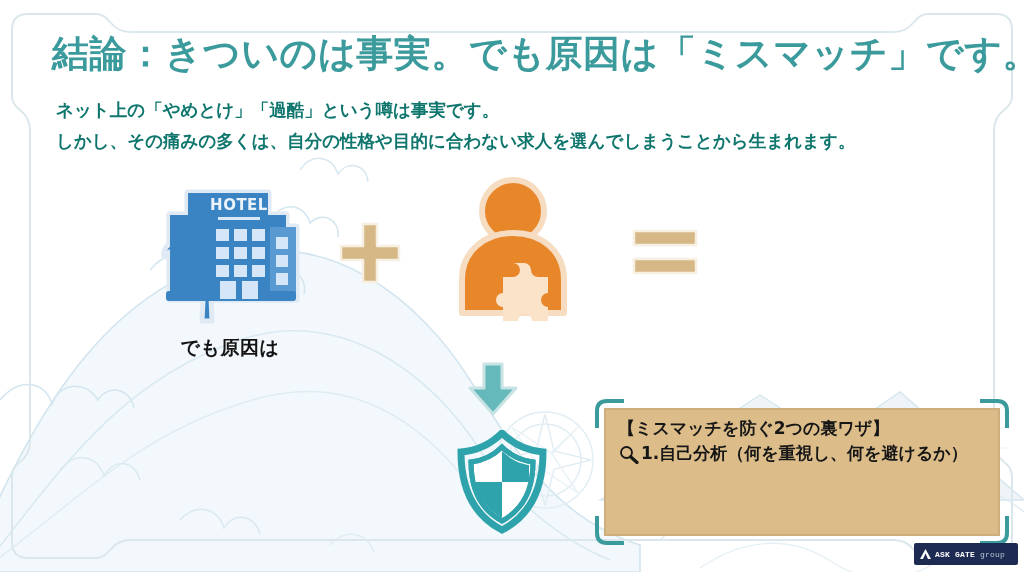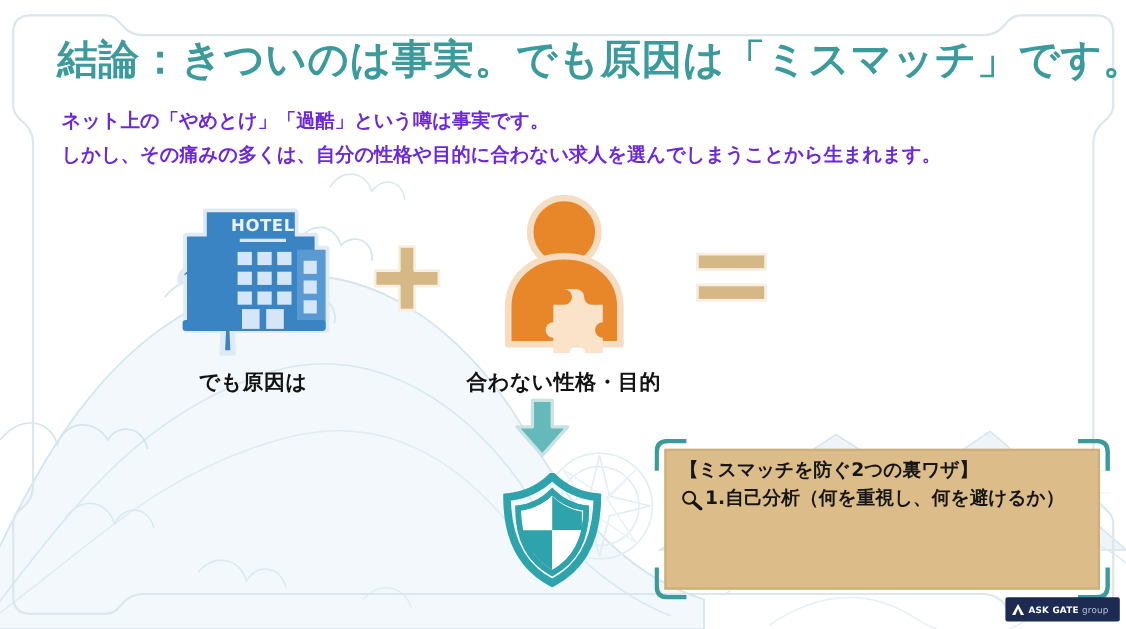--- a/index.html
+++ b/index.html
@@ -36,21 +36,21 @@
     color:#3b9a9b;
     white-space:nowrap;
     line-height:1.15;
   }
   
   .lead{
     position:absolute;left:56px;top:95px;
     z-index:5;
     font-size:17.5px;
     font-weight:bold;
-    color:#6d28d9;
+    color:#0f766e;
     line-height:1.75;
     white-space:nowrap;
   }
   .lead div{display:block;}
   
   .eqrow{
     position:absolute;left:0;top:175px;width:880px;height:180px;
     z-index:5;
   }
   .eqitem{position:absolute;text-align:center;}
@@ -122,20 +122,21 @@
     padding-left:5px;
     box-sizing:border-box;
     z-index:9;
   }
   .logo-text{
     font-size:8px;
     font-weight:bold;
     color:#ffffff;
     letter-spacing:0.2px;
     white-space:nowrap;
+    font-family:Liberation Mono, monospace;
   }
   .logo-text .grp{color:#b9c2d6;font-weight:normal;}
 </style>
 </head>
 <body>
 
 <div id="slide">
 
   <svg class="bg-wave" viewBox="0 0 1024 572" preserveAspectRatio="none" aria-hidden="true">
     <defs>
@@ -251,21 +252,20 @@
       <div class="eqicon">
         <svg width="130" height="150" viewBox="0 0 130 150" aria-hidden="true">
           <circle cx="65" cy="36" r="31" fill="#e8862a" stroke="#f6ddc2" stroke-width="6"></circle>
           <path d="M14 138 v-34 c0-28 23-46 51-46 s51 18 51 46 v34 z" fill="#e8862a" stroke="#f6ddc2" stroke-width="6" stroke-linejoin="round"></path>
 
           <path d="M60 88 h16 a7 7 0 0 1 7 7 a7 7 0 0 0 7 7 h10 v16 a7 7 0 0 0-7 7 a7 7 0 0 0 7 7 v14
                    h-16 a7 7 0 0 0-7-7 a7 7 0 0 0-7 7 h-15 v-14 a7 7 0 0 1-7-7 a7 7 0 0 1 7-7 v-16
                    h10 a7 7 0 0 0 0-14 z" fill="#fae3c9"></path>
         </svg>
       </div>
-      <div class="eqlabel">合わない性格・目的</div>
     </div>
 
     <div class="op" style="left:630px;top:50px;">
       <svg width="72" height="56" viewBox="0 0 72 56" aria-hidden="true">
         <rect x="4" y="6" width="62" height="14" fill="#d6b887" stroke="#f6efe2" stroke-width="2.5"></rect>
         <rect x="4" y="34" width="62" height="14" fill="#d6b887" stroke="#f6efe2" stroke-width="2.5"></rect>
       </svg>
     </div>
 
 

